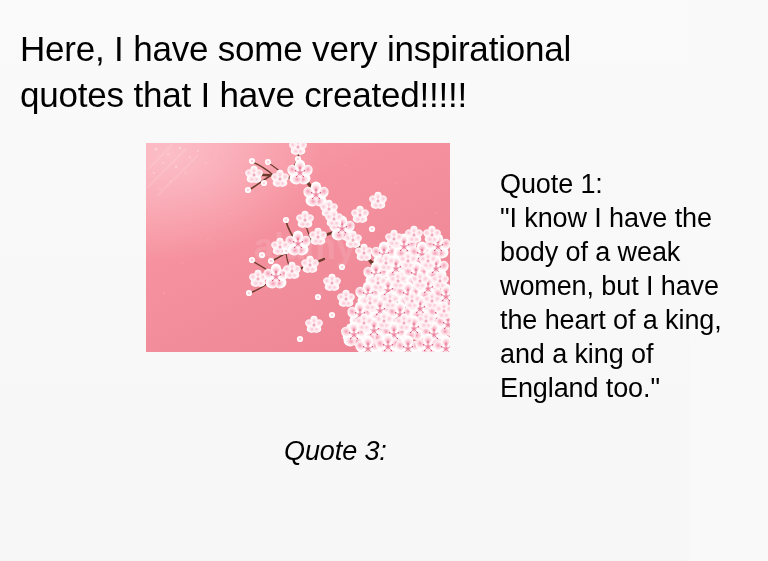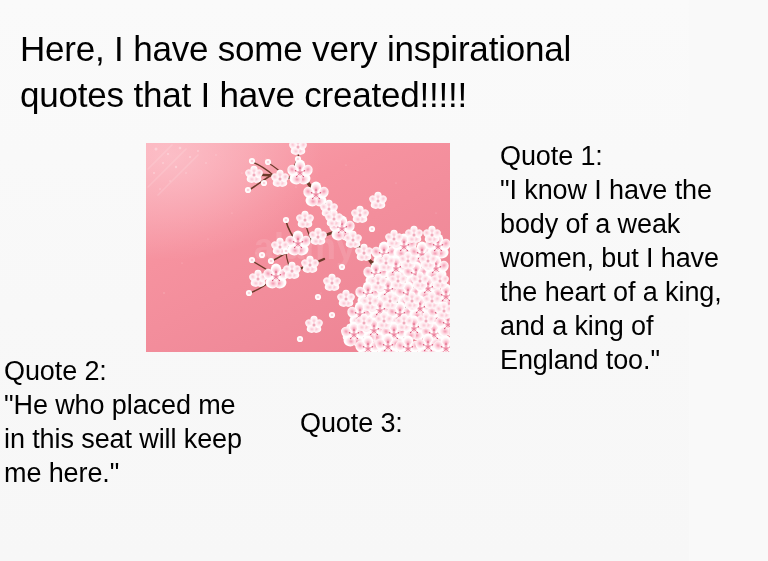--- a/index.html
+++ b/index.html
@@ -38,27 +38,28 @@
   }
 
   
   .quote-block {
     position: absolute;
     color: #000000;
     font-size: 27px;
     line-height: 1.26;
     font-family: "Liberation Sans Narrow", "Liberation Sans", sans-serif;
     letter-spacing: -0.1px;
+    margin-top: 28px;
   }
   .quote-label { display: block; }
   .quote-text  { display: block; white-space: pre-wrap; }
 
   #quote1 { left: 500px; top: 139px; width: 252px; }
   #quote2 { left: 4px;   top: 354px; width: 245px; }
-  #quote3 { left: 300px; top: 406px; width: 240px; }
+  #quote3 { left: 284px; top: 406px; width: 240px; font-style: italic; }
 
   
   #picture {
     position: absolute;
     left: 146px;
     top: 143px;
     width: 304px;
     height: 209px;
     overflow: hidden;
     background: #f6919f;
@@ -313,22 +314,18 @@
         <use href="#bloomBig" x="300" y="206"></use>
       </g>
     </svg>
   </div>
 
   <div class="quote-block" id="quote1">
     <span class="quote-label">Quote 1:</span>
     <span class="quote-text">"I know I have the body of a weak women, but I have the heart of a king, and a king of England too."</span>
   </div>
 
-  <div class="quote-block" id="quote2">
-    <span class="quote-label">Quote 2:</span>
-    <span class="quote-text">"He who placed me in this seat will keep me here."</span>
-  </div>
 
   <div class="quote-block" id="quote3">
     <span class="quote-label">Quote 3:</span>
   </div>
 
 </div>
 
 </body></html>

